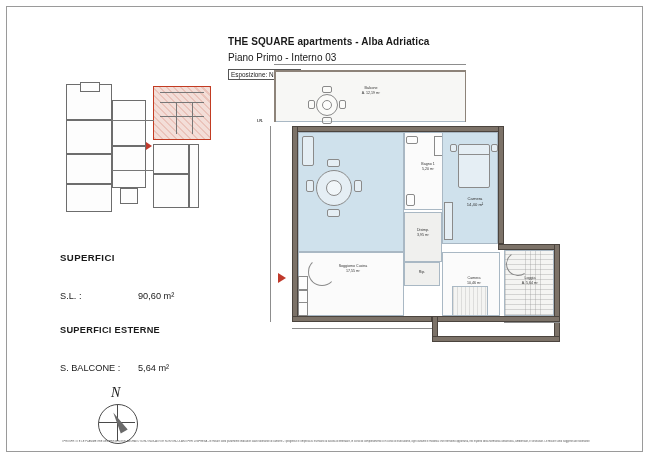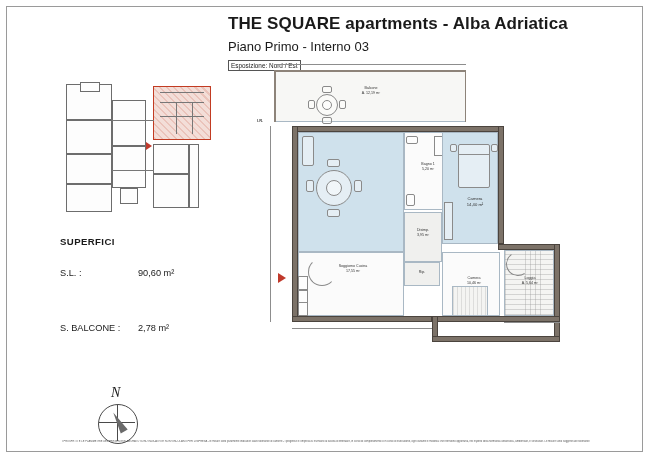--- a/index.html
+++ b/index.html
@@ -30,30 +30,31 @@
   }
 
   
   .title-block {
     position: absolute;
     left: 228px;
     top: 14px;
     width: 260px;
   }
   .title-main {
-    font-size: 17px;
+    font-size: 10px;
     font-weight: bold;
     letter-spacing: 0.1px;
     white-space: nowrap;
+    margin-top: 22px;
   }
   .title-main .sub {
     font-weight: bold;
   }
   .title-line2 {
-    font-size: 13px;
+    font-size: 10px;
     margin-top: 5px;
     white-space: nowrap;
   }
   .title-line3 {
     font-size: 6.4px;
     margin-top: 4px;
     border: 1px solid #555;
     display: inline-block;
     padding: 1px 3px 1px 2px;
     line-height: 1.1;
@@ -95,31 +96,31 @@
     width: 0; height: 0;
     border-top: 4px solid transparent;
     border-bottom: 4px solid transparent;
     border-left: 6px solid #c0392b;
   }
 
   
   .surfaces {
     position: absolute;
     left: 60px;
-    top: 236px;
+    top: 252px;
     width: 190px;
   }
   .surf-head {
     font-size: 9.6px;
     font-weight: bold;
     letter-spacing: 0.4px;
   }
   .surf-row {
     font-size: 9.2px;
-    margin-top: 21px;
+    margin-top: 28px;
     position: relative;
     height: 12px;
   }
   .surf-row .lbl { position: absolute; left: 0; }
   .surf-row .val { position: absolute; left: 78px; }
   .surfaces .spacer { height: 22px; }
   .surf-head2 {
     font-size: 9.2px;
     font-weight: bold;
     letter-spacing: 0.3px;
@@ -319,23 +320,24 @@
     </div>
   </div>
 
   <div class="surfaces">
     <div class="surf-head">SUPERFICI</div>
     <div class="surf-row">
       <span class="lbl">S.L. :</span>
       <span class="val">90,60 m²</span>
     </div>
     <div class="spacer"></div>
+    <div class="surf-head2">SUPERFICI ESTERNE</div>
     <div class="surf-row">
       <span class="lbl">S. BALCONE :</span>
-      <span class="val">2,78 m²</span>
+      <span class="val">5,64 m²</span>
     </div>
   </div>
 
   <div class="north">
     <div class="nletter">N</div>
     <div class="circ"></div>
     <div class="cross1"></div>
     <div class="cross2"></div>
     <div class="needle"></div>
   </div>

